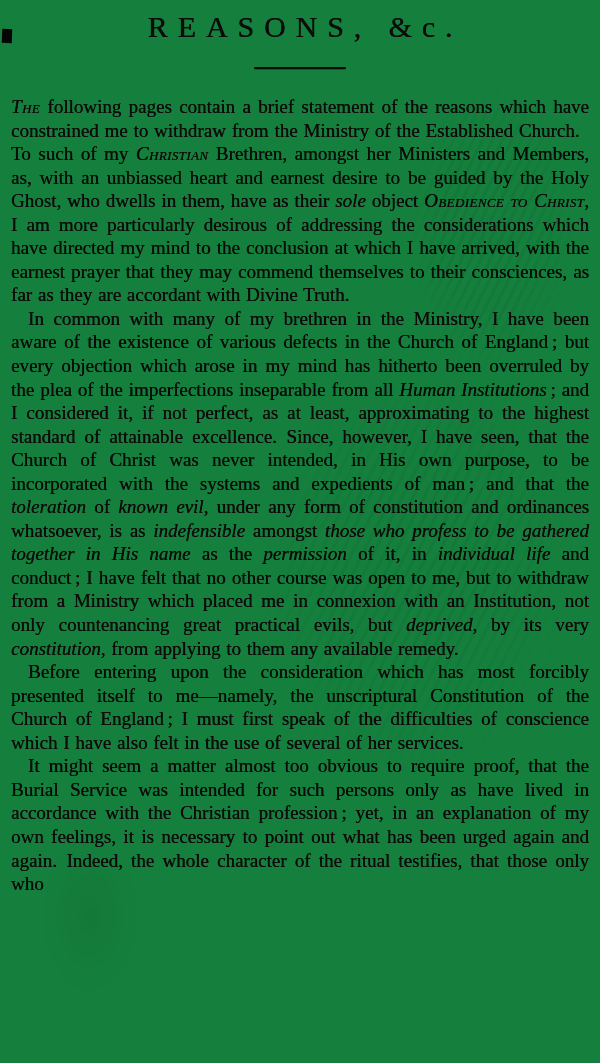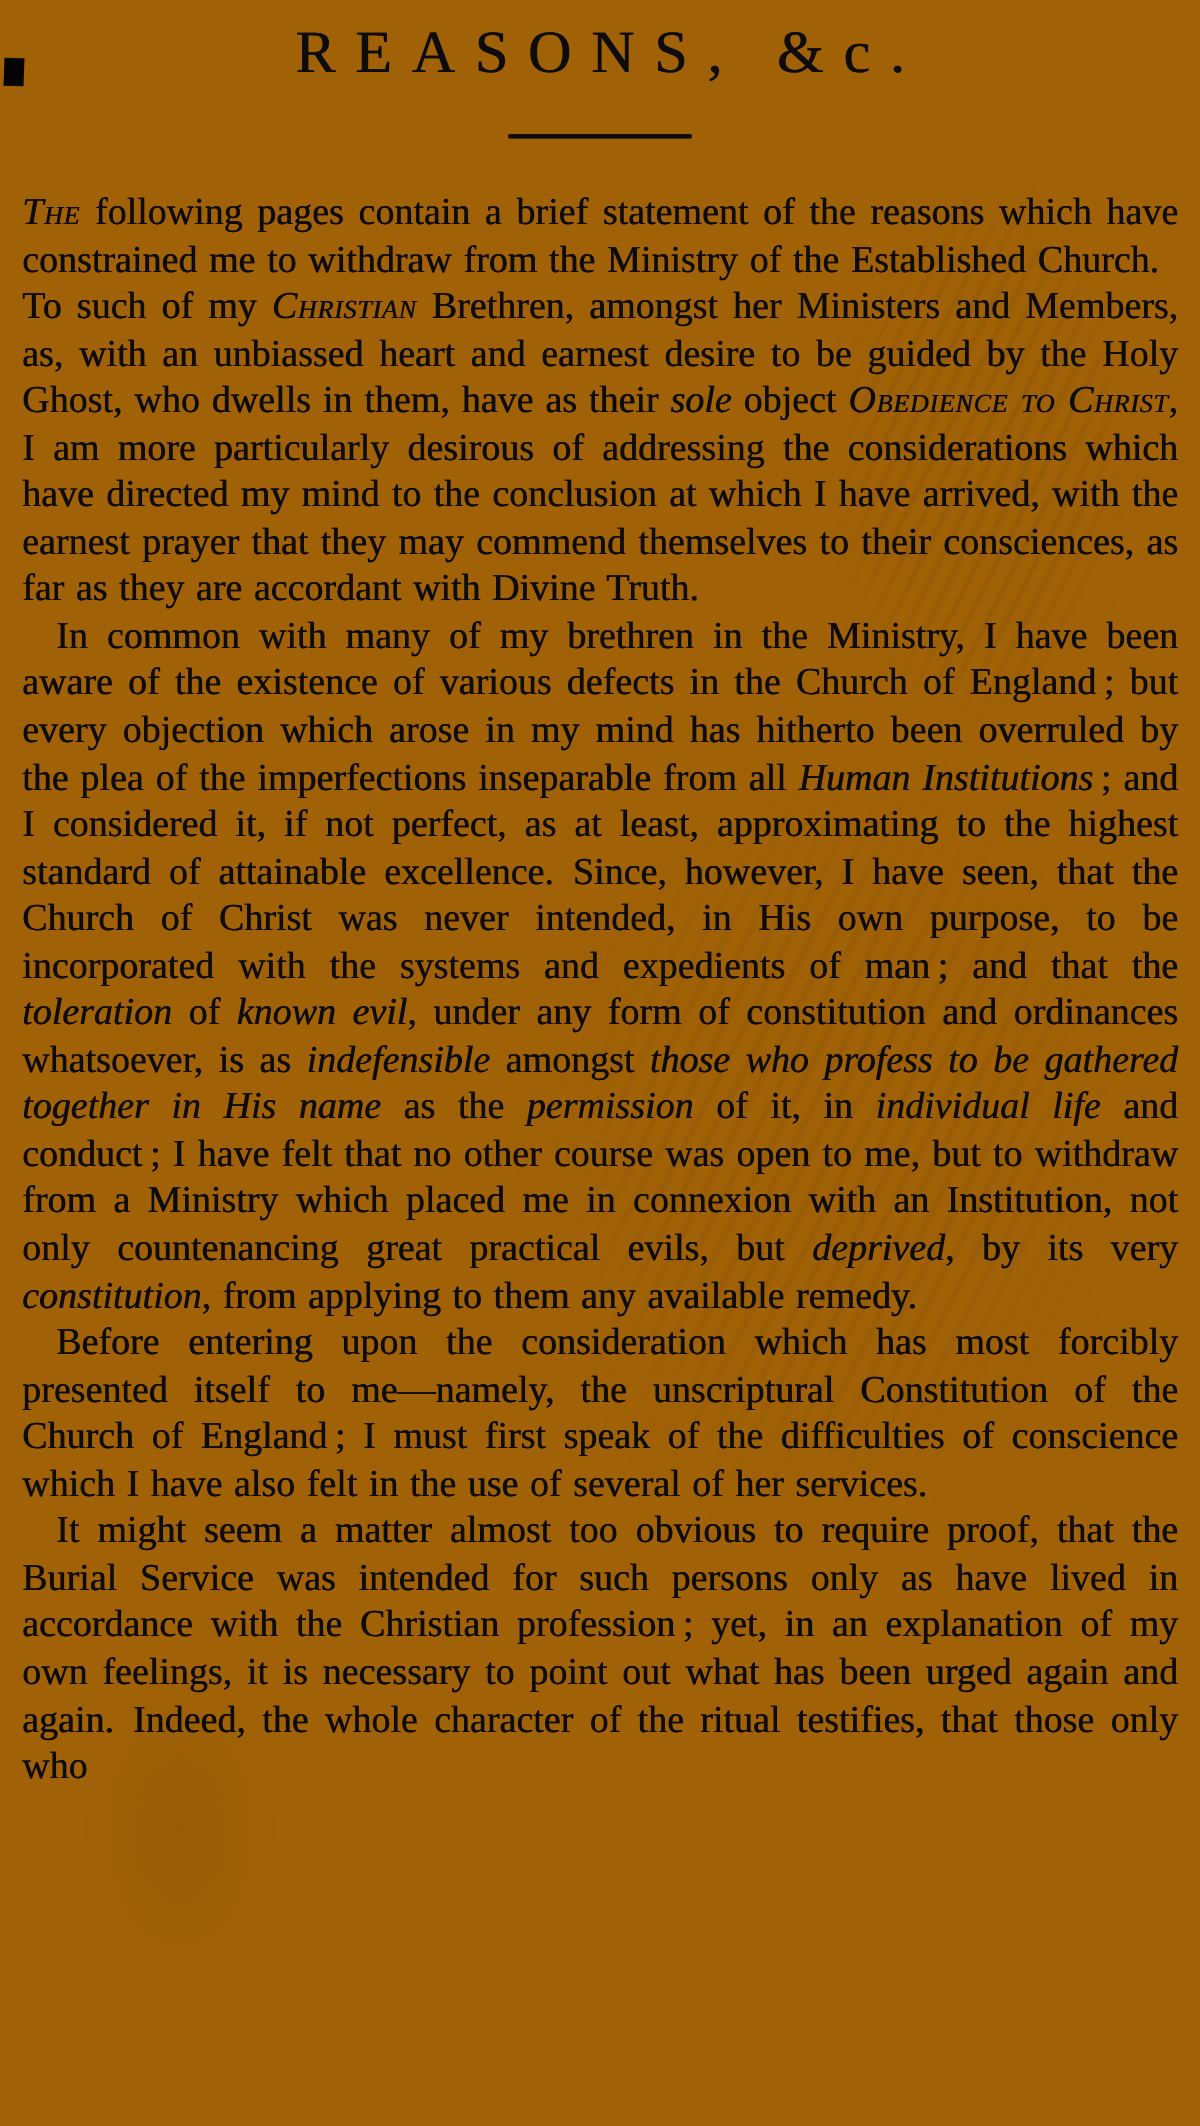--- a/index.html
+++ b/index.html
@@ -1,19 +1,19 @@
 <!DOCTYPE html>
 <html><head>
 <meta charset="utf-8">
 <style>
   html, body { margin:0; padding:0; background:#ffffff; }
   .page {
     position:relative;
     width:600px; height:1063px;
-    background:#a16207;
+    background:#15803d;
     color:#0d0c0a;
     font-family:"Liberation Serif", serif;
     overflow:hidden;
   }
   .title {
     position:absolute;
     top:10px; left:0; right:0;
     margin:0;
     text-align:center;
     font-size:30px;

